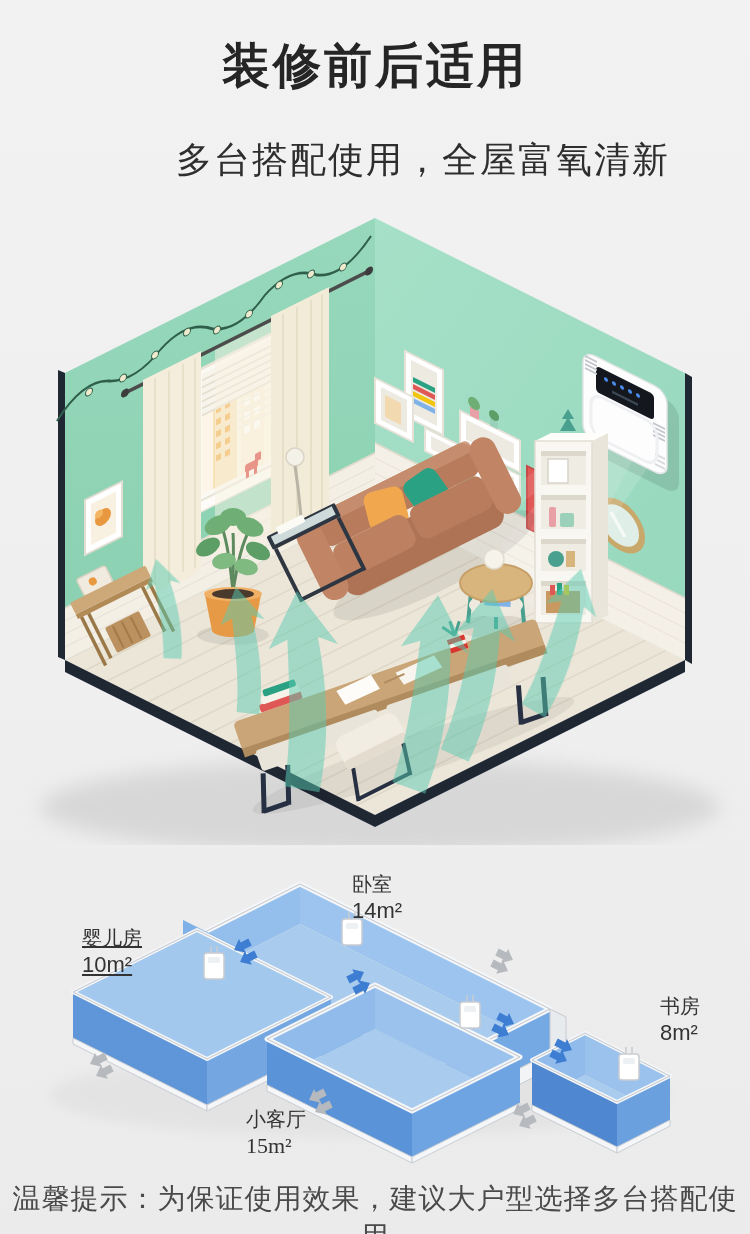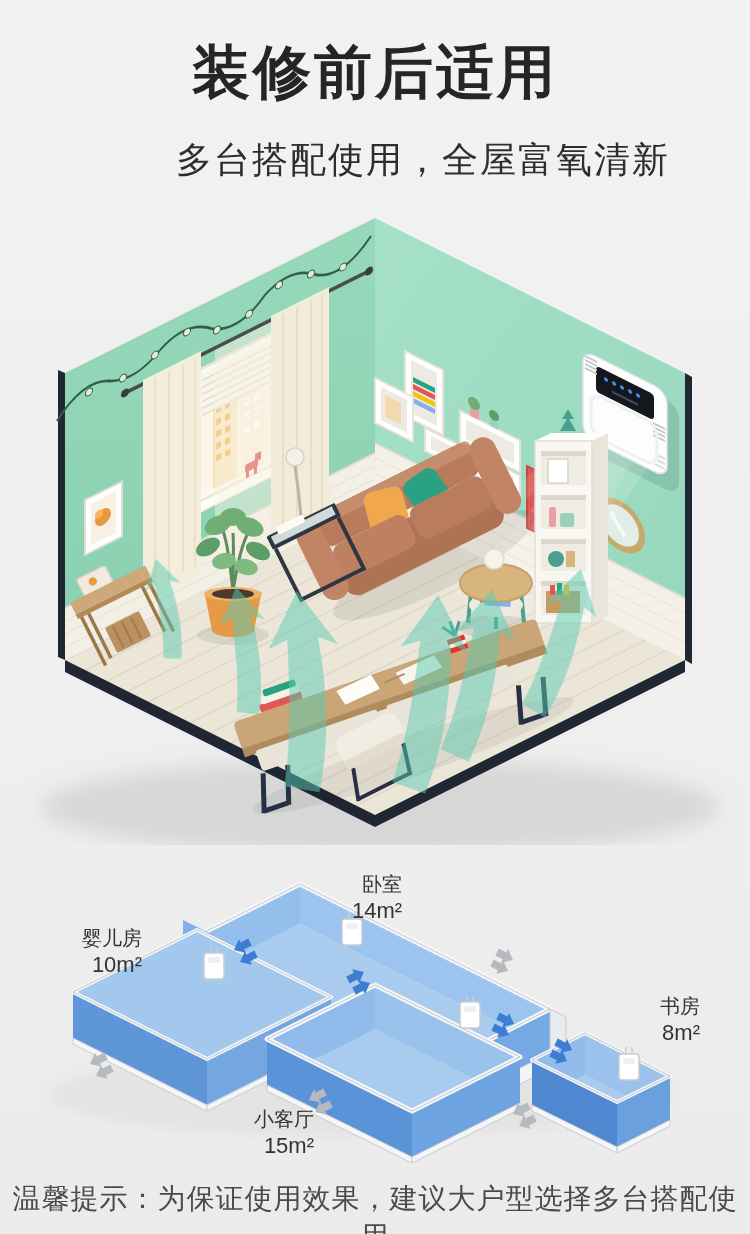--- a/index.html
+++ b/index.html
@@ -4,38 +4,38 @@
 <style>
   html,body{margin:0;padding:0;}
   body{
     width:750px;height:1234px;overflow:hidden;position:relative;
     font-family:"Liberation Sans","DejaVu Sans",sans-serif;
     background:linear-gradient(180deg,#f2f2f2 0%,#efefef 55%,#ebebeb 100%);
   }
   .page{width:750px;height:1234px;position:relative;}
   .page-title{
     position:absolute;top:40px;left:0;width:750px;text-align:center;
-    font-size:58px;font-weight:800;color:#252525;letter-spacing:3px;line-height:1.1;
+    font-size:48px;font-weight:800;color:#252525;letter-spacing:3px;line-height:1.1;
   }
   .page-subtitle{
     position:absolute;top:136px;left:0;width:750px;text-align:center;
     font-size:36px;font-weight:400;color:#2e2e2e;letter-spacing:2px;padding-left:48px;
   }
   .scene-wrap{position:absolute;top:195px;left:0;width:750px;height:650px;}
   .floorplan-wrap{position:absolute;top:860px;left:0;width:750px;height:310px;}
   .fp-label{
-    position:absolute;text-align:right;color:#333;transform:translateX(-50%);
+    position:absolute;text-align:left;color:#333;transform:translateX(-50%);
     line-height:1.25;white-space:nowrap;
   }
   .fp-label .fp-name{font-size:20px;font-weight:500;display:block;}
   .fp-label .fp-area{font-size:22px;font-weight:500;display:block;}
-  .fp-label-baby{left:112px;top:66px;}
+  .fp-label-baby{left:112px;top:66px;text-decoration:underline;}
   .fp-label-bedroom{left:377px;top:12px;}
   .fp-label-study{left:680px;top:134px;}
-  .fp-label-living{left:284px;top:247px;}
+  .fp-label-living{left:276px;top:247px;font-family:Liberation Serif, serif;}
   .tip-line{
     position:absolute;top:1180px;left:0;width:750px;text-align:center;
     font-size:28px;color:#4a4a4a;letter-spacing:1px;
   }
   svg{display:block;}
 </style>
 </head>
 <body>
 
 <div class="page">

